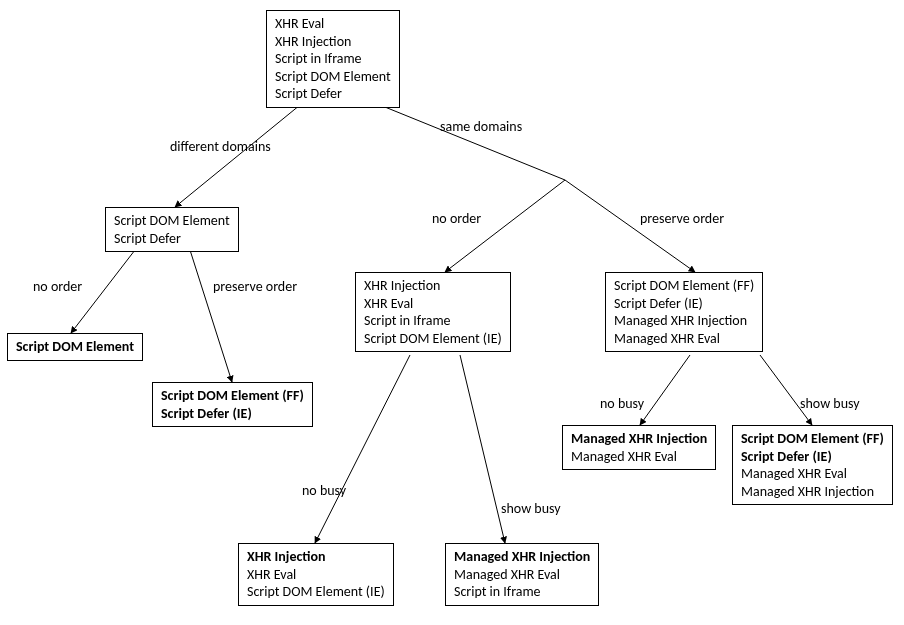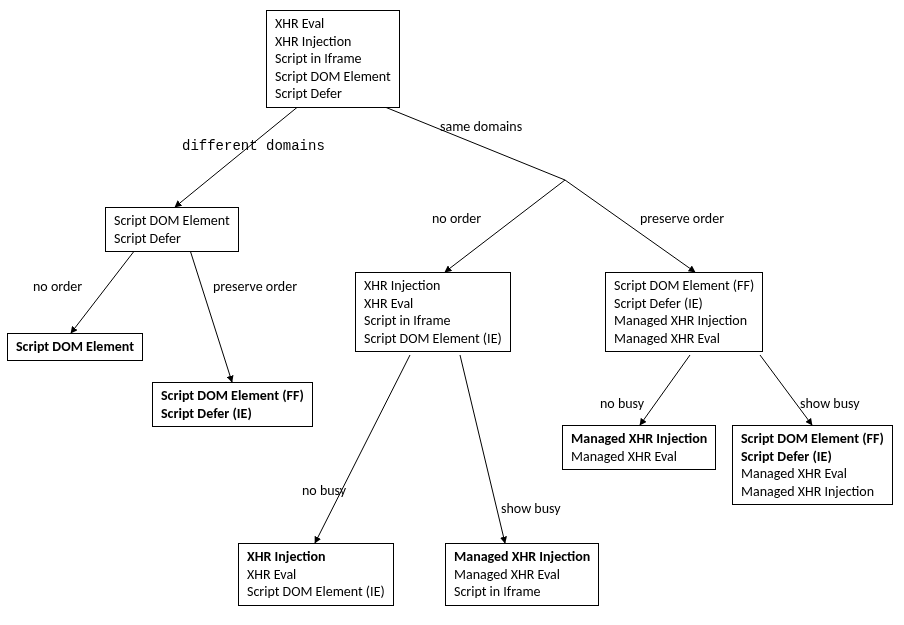--- a/index.html
+++ b/index.html
@@ -119,21 +119,21 @@
       <div class="line">XHR Eval</div>
       <div class="line">Script DOM Element (IE)</div>
     </div>
 
 <div class="node" style="left:445px; top:543px;">
       <div class="line bold">Managed XHR Injection</div>
       <div class="line">Managed XHR Eval</div>
       <div class="line">Script in Iframe</div>
     </div>
 
-<span class="edge-label" style="left:182px; top:138px;font-family:Liberation Mono, monospace;">different domains</span>
+<span class="edge-label" style="left:170px; top:138px;">different domains</span>
 <span class="edge-label" style="left:440px; top:118px;">same domains</span>
 <span class="edge-label" style="left:33px;  top:278px;">no order</span>
 <span class="edge-label" style="left:213px; top:278px;">preserve order</span>
 <span class="edge-label" style="left:432px; top:210px;">no order</span>
 <span class="edge-label" style="left:640px; top:210px;">preserve order</span>
 <span class="edge-label" style="left:600px; top:395px;">no busy</span>
 <span class="edge-label" style="left:800px; top:395px;">show busy</span>
 <span class="edge-label" style="left:302px; top:482px;">no busy</span>
 <span class="edge-label" style="left:501px; top:500px;">show busy</span>
 

